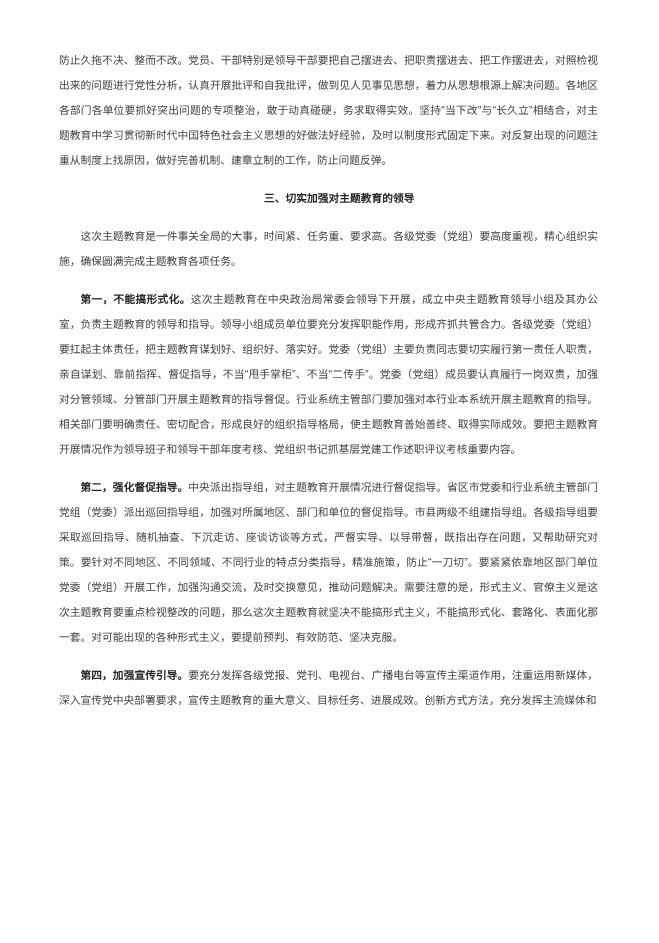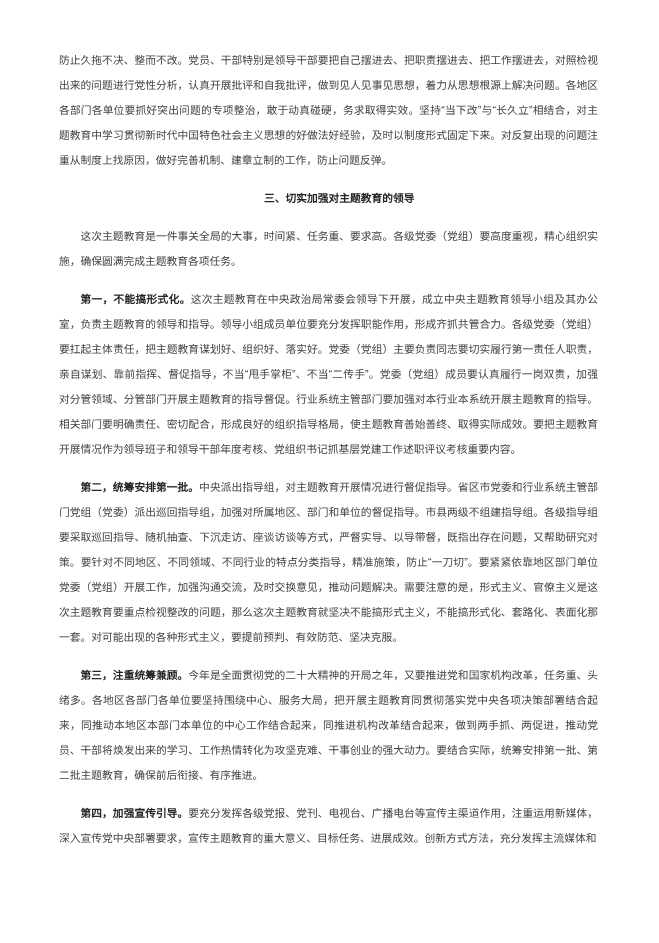--- a/index.html
+++ b/index.html
@@ -47,17 +47,16 @@
 </style>
 </head>
 <body>
 
 <main class="page">
   <div class="doc-body" id="doc-body">
       <p>防止久拖不决、整而不改。党员、干部特别是领导干部要把自己摆进去、把职责摆进去、把工作摆进去，对照检视出来的问题进行党性分析，认真开展批评和自我批评，做到见人见事见思想，着力从思想根源上解决问题。各地区各部门各单位要抓好突出问题的专项整治，敢于动真碰硬，务求取得实效。坚持“当下改”与“长久立”相结合，对主题教育中学习贯彻新时代中国特色社会主义思想的好做法好经验，及时以制度形式固定下来。对反复出现的问题注重从制度上找原因，做好完善机制、建章立制的工作，防止问题反弹。</p>
       <p class="heading indent">三、切实加强对主题教育的领导</p>
       <p class="indent">这次主题教育是一件事关全局的大事，时间紧、任务重、要求高。各级党委（党组）要高度重视，精心组织实施，确保圆满完成主题教育各项任务。</p>
       <p class="indent"><strong>第一，不能搞形式化。</strong>这次主题教育在中央政治局常委会领导下开展，成立中央主题教育领导小组及其办公室，负责主题教育的领导和指导。领导小组成员单位要充分发挥职能作用，形成齐抓共管合力。各级党委（党组）要扛起主体责任，把主题教育谋划好、组织好、落实好。党委（党组）主要负责同志要切实履行第一责任人职责，亲自谋划、靠前指挥、督促指导，不当“甩手掌柜”、不当“二传手”。党委（党组）成员要认真履行一岗双责，加强对分管领域、分管部门开展主题教育的指导督促。行业系统主管部门要加强对本行业本系统开展主题教育的指导。相关部门要明确责任、密切配合，形成良好的组织指导格局，使主题教育善始善终、取得实际成效。要把主题教育开展情况作为领导班子和领导干部年度考核、党组织书记抓基层党建工作述职评议考核重要内容。</p>
-      <p class="indent"><strong>第二，统筹安排第一批。</strong>中央派出指导组，对主题教育开展情况进行督促指导。省区市党委和行业系统主管部门党组（党委）派出巡回指导组，加强对所属地区、部门和单位的督促指导。市县两级不组建指导组。各级指导组要采取巡回指导、随机抽查、下沉走访、座谈访谈等方式，严督实导、以导带督，既指出存在问题，又帮助研究对策。要针对不同地区、不同领域、不同行业的特点分类指导，精准施策，防止“一刀切”。要紧紧依靠地区部门单位党委（党组）开展工作，加强沟通交流，及时交换意见，推动问题解决。需要注意的是，形式主义、官僚主义是这次主题教育要重点检视整改的问题，那么这次主题教育就坚决不能搞形式主义，不能搞形式化、套路化、表面化那一套。对可能出现的各种形式主义，要提前预判、有效防范、坚决克服。</p>
-      <p class="indent"><strong>第三，注重统筹兼顾。</strong>今年是全面贯彻党的二十大精神的开局之年，又要推进党和国家机构改革，任务重、头绪多。各地区各部门各单位要坚持围绕中心、服务大局，把开展主题教育同贯彻落实党中央各项决策部署结合起来，同推动本地区本部门本单位的中心工作结合起来，同推进机构改革结合起来，做到两手抓、两促进，推动党员、干部将焕发出来的学习、工作热情转化为攻坚克难、干事创业的强大动力。要结合实际，统筹安排第一批、第二批主题教育，确保前后衔接、有序推进。</p>
+      <p class="indent"><strong>第二，强化督促指导。</strong>中央派出指导组，对主题教育开展情况进行督促指导。省区市党委和行业系统主管部门党组（党委）派出巡回指导组，加强对所属地区、部门和单位的督促指导。市县两级不组建指导组。各级指导组要采取巡回指导、随机抽查、下沉走访、座谈访谈等方式，严督实导、以导带督，既指出存在问题，又帮助研究对策。要针对不同地区、不同领域、不同行业的特点分类指导，精准施策，防止“一刀切”。要紧紧依靠地区部门单位党委（党组）开展工作，加强沟通交流，及时交换意见，推动问题解决。需要注意的是，形式主义、官僚主义是这次主题教育要重点检视整改的问题，那么这次主题教育就坚决不能搞形式主义，不能搞形式化、套路化、表面化那一套。对可能出现的各种形式主义，要提前预判、有效防范、坚决克服。</p>
       <p class="indent"><strong>第四，加强宣传引导。</strong>要充分发挥各级党报、党刊、电视台、广播电台等宣传主渠道作用，注重运用新媒体，深入宣传党中央部署要求，宣传主题教育的重大意义、目标任务、进展成效。创新方式方法，充分发挥主流媒体和</p>
     </div>
 </main>
 
 </body></html>

